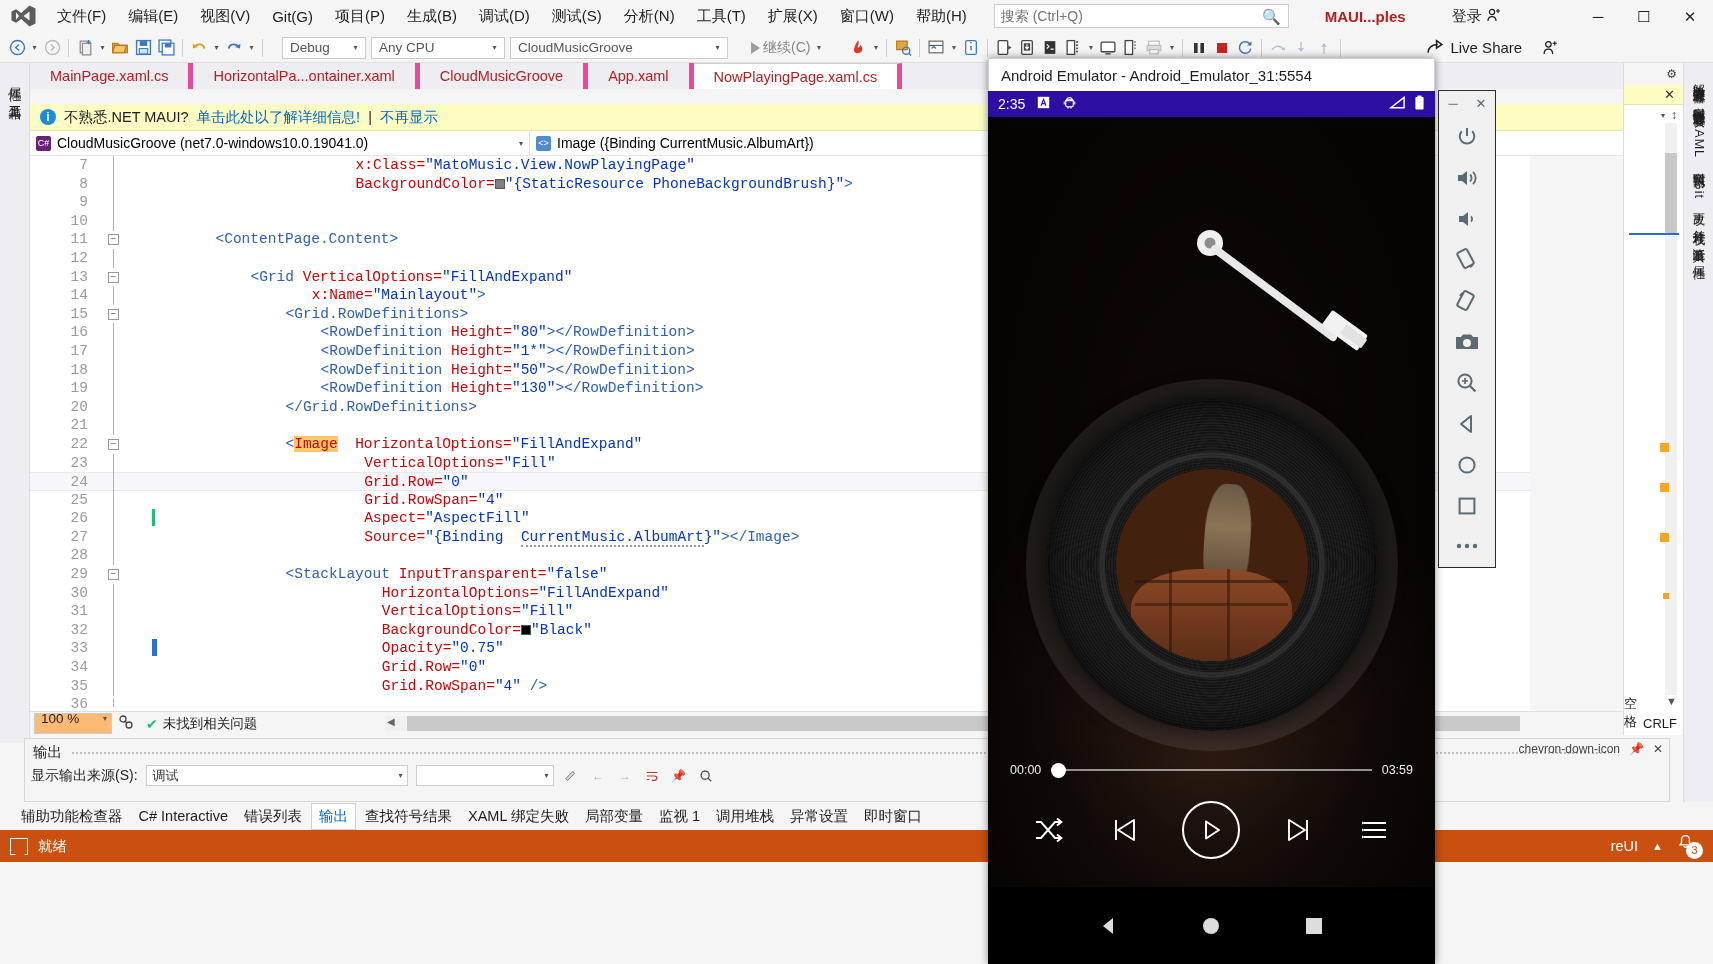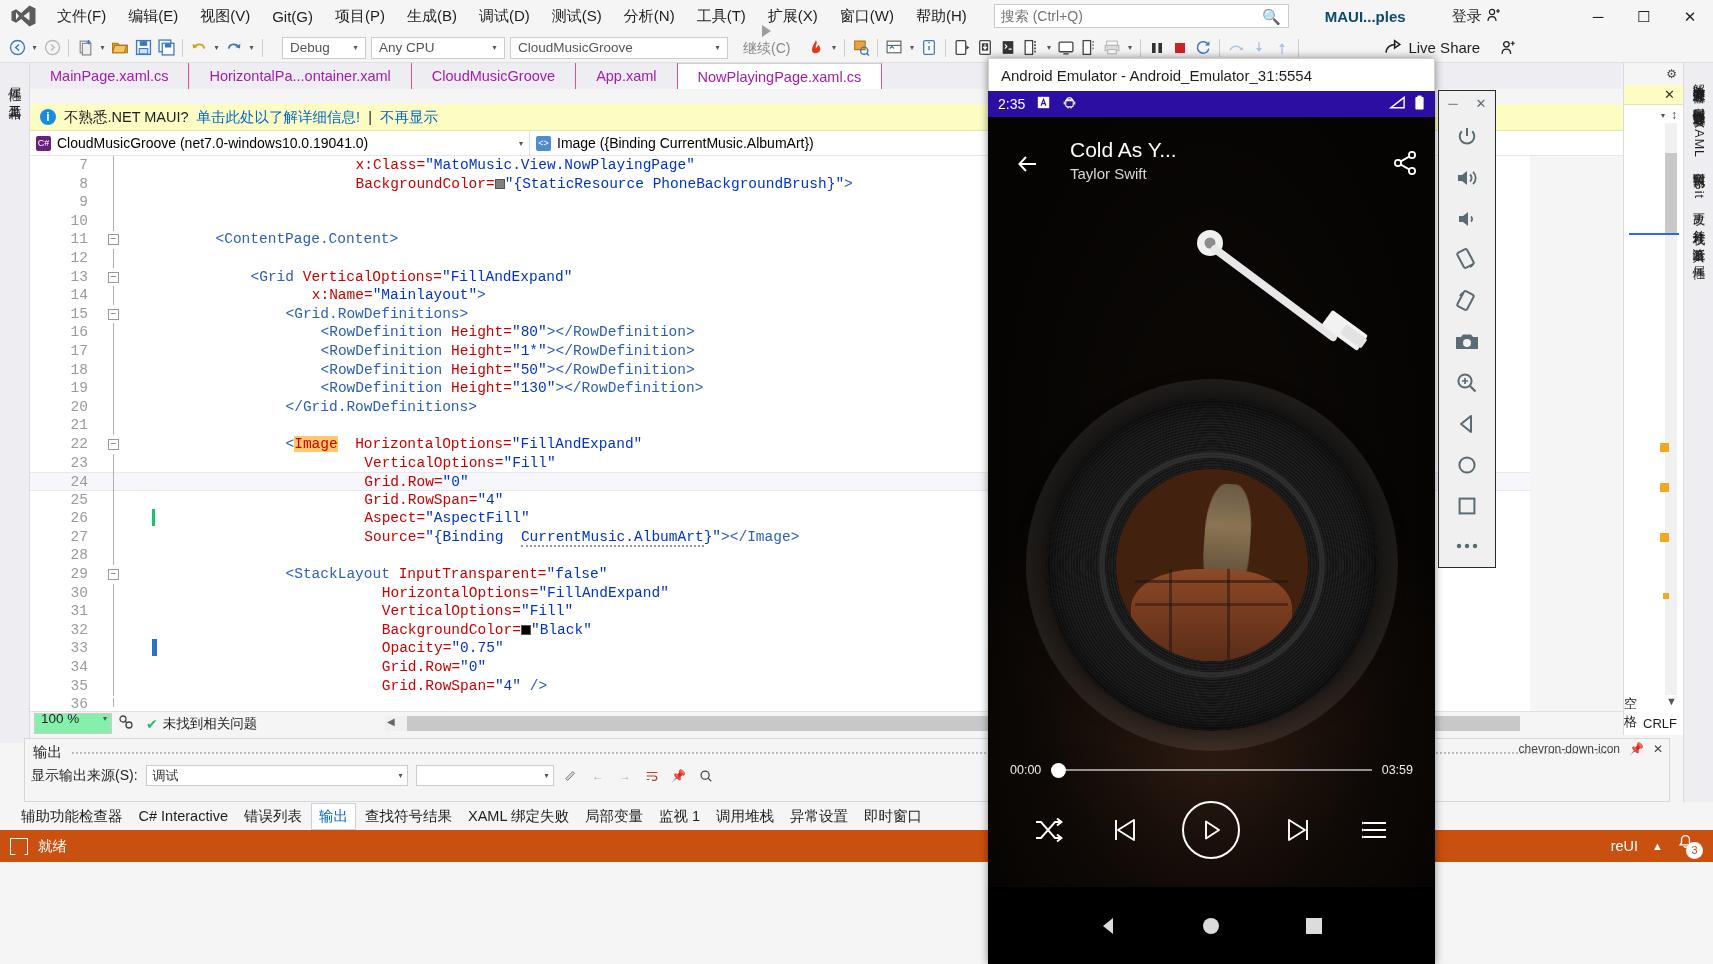--- a/index.html
+++ b/index.html
@@ -27,21 +27,21 @@
     margin-left: 16px; width: 295px; height: 24px; background: #fff;
     border: 1px solid #ccc; display: flex; align-items: center;
     padding: 0 6px; position: relative;
   }
   .search-box input {
     border: none; outline: none; font-size: 14px; color: #666;
     width: 100%; background: transparent; font-family: inherit;
   }
   .search-ico { position:absolute; right: 7px; top: 3px; color: #333; font-size: 15px;}
   .proj-name {
-    margin-left: 36px; font-size: 15px; font-weight: bold; color: #0c4a6e;
+    margin-left: 36px; font-size: 15px; font-weight: bold; color: #b91c1c;
     white-space: nowrap;
   }
   .signin {
     margin-left: 46px; font-size: 15px; color: #1e1e1e; display: flex;
     align-items: center; gap: 4px; white-space: nowrap;
   }
   .win-btns { position: absolute; right: 0; top: 0; display: flex; height: 33px; }
   .win-btn {
     width: 46px; height: 33px; display: flex; align-items: center;
     justify-content: center; font-size: 15px; color: #1e1e1e;
@@ -58,33 +58,33 @@
     width: 22px; height: 22px; display: flex; align-items: center;
     justify-content: center; font-size: 14px; color: #444; cursor: default;
   }
   .tb-caret { font-size: 8px; color: #555; width: 11px; text-align:center; }
   .tb-combo {
     height: 22px; border: 1px solid #ccc; background: #fff; font-size: 13.5px;
     color: #555; display: flex; align-items: center; padding: 0 4px 0 7px;
     position: relative; justify-content: space-between;
   }
   .tb-combo span.cv { overflow: hidden; white-space: nowrap; }
-  .tb-run { display: flex; align-items: center; gap: 3px; padding: 0 14px; font-size: 14px; color: #888; flex-direction: column;}
+  .tb-run { display: flex; align-items: center; gap: 3px; padding: 0 22px; font-size: 14px; color: #888;}
   .tri-play { width:0;height:0;border-left:9px solid #9d9d9d;border-top:6px solid transparent;border-bottom:6px solid transparent; }
   .live-share { display:flex; align-items:center; gap:5px; font-size: 15px; color:#1e1e1e; }
 
   
   .tabstrip {
     position: absolute; left: 30px; top: 63px; width: 1640px; height: 26px;
     background: #eeeef2; display: flex; align-items: flex-end;
   }
   .doctab {
     height: 26px; display: flex; align-items: center; padding: 0 20px;
-    font-size: 14.5px; color: #a21caf; background: #eeeef2;
-    border-right: 1px solid #ec4899; white-space: nowrap;
+    font-size: 14.5px; color: #b91c1c; background: #eeeef2;
+    border-right: 5px solid #ec4899; white-space: nowrap;
   }
   .doctab.active { background: #fff; border-top: 1px solid #cfcfd6; }
 
   
   .left-rail {
     position: absolute; left: 0; top: 63px; width: 30px; height: 680px;
     background: #eeeef2; border-right: 1px solid #dcdce0;
     display: flex; flex-direction: column; align-items: center; padding-top: 6px;
   }
   .vtab {
@@ -168,21 +168,21 @@
   .chg-mark-b { position: absolute; left: 122px; width: 5px; height: 17px; background: #2b6fd4; }
 
   
   .edbar {
     position: absolute; left: 30px; top: 711px; width: 1640px; height: 24px;
     background: #f5f5f5; display: flex; align-items: center;
     border-top: 1px solid #e0e0e0; font-size: 13.5px; color: #1e1e1e;
   }
   .zoom-sel {
     width: 78px; height: 21px; margin-left: 4px; border: 1px solid #ccc;
-    background: #86efac; display: flex; align-items: center; justify-content: space-between;
+    background: #fdba74; display: flex; align-items: center; justify-content: space-between;
     padding: 0 4px 10px 6px; font-size: 13.5px;
   }
   .chk-ok { color: #1dbf73; font-size: 14px; margin: 0 5px 0 12px; }
   .hscroll {
     position: absolute; left: 355px; right: 150px; height: 15px;
     background: #f0f0f0; top: 4px;
   }
   .hscroll .thumb { position: absolute; left: 22px; right: 0; top: 0; height: 15px; background: #c8c8c8; }
   .hscroll .arr { position:absolute; left:2px; top:0; color:#666; font-size:10px; }
 
@@ -826,39 +826,20 @@
               <rect x="1.4" y="2" width="8.2" height="12.6" rx="1" fill="#fff"></rect>
             </svg>
         </span>
       </span>
     </div>
 
     <div class="emu-screen">
       <div class="bg-photo"></div>
       <div class="bg-vignette"></div>
 
-      <div class="nav-top">
-        <div class="arrow-back">
-          <svg width="30" height="30" viewBox="0 0 30 30">
-              <path d="M22 15H6M12 8l-6.6 7L12 22" fill="none" stroke="#fff" stroke-width="2"></path>
-            </svg>
-        </div>
-        <div class="song-meta">
-          <div class="song-title">Cold As Y...</div>
-          <div class="song-artist">Taylor Swift</div>
-        </div>
-        <div class="share-ico">
-          <svg width="28" height="28" viewBox="0 0 28 28">
-              <circle cx="21" cy="6" r="3.1" fill="none" stroke="#fff" stroke-width="1.8"></circle>
-              <circle cx="7" cy="14" r="3.1" fill="none" stroke="#fff" stroke-width="1.8"></circle>
-              <circle cx="21" cy="22" r="3.1" fill="none" stroke="#fff" stroke-width="1.8"></circle>
-              <path d="M18.2 7.6 9.8 12.4M9.8 15.6l8.4 4.8" stroke="#fff" stroke-width="1.8"></path>
-            </svg>
-        </div>
-      </div>
 
       <div class="tonearm">
         <svg width="190" height="140" viewBox="0 0 190 140">
           <circle cx="19" cy="14" r="13" fill="#f0f0f0"></circle>
           <circle cx="19" cy="14" r="5.5" fill="#8d8d8d"></circle>
           <path d="M24 20 L142 108" stroke="#e8e8e8" stroke-width="8" stroke-linecap="round"></path>
           <rect x="132" y="92" width="44" height="19" rx="2" fill="#f2f2f2" transform="rotate(36 154 101)"></rect>
           <rect x="150" y="102" width="26" height="11" rx="1.5" fill="#e2e2e2" transform="rotate(36 163 107)"></rect>
         </svg>
       </div>

